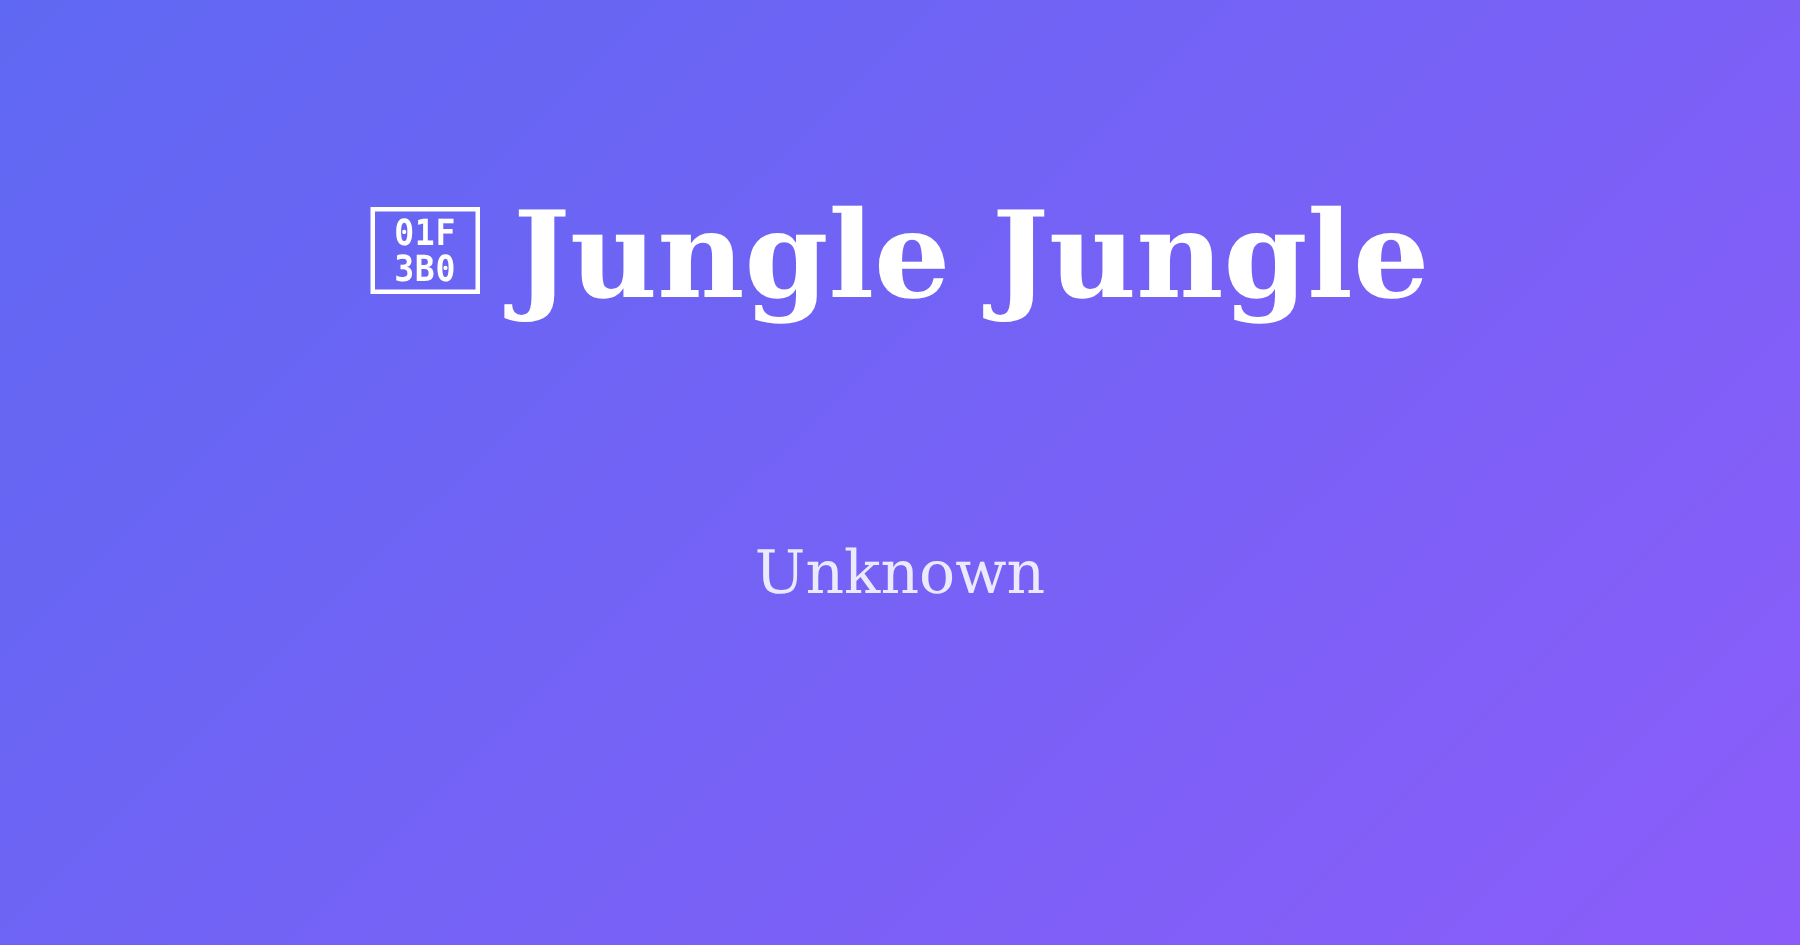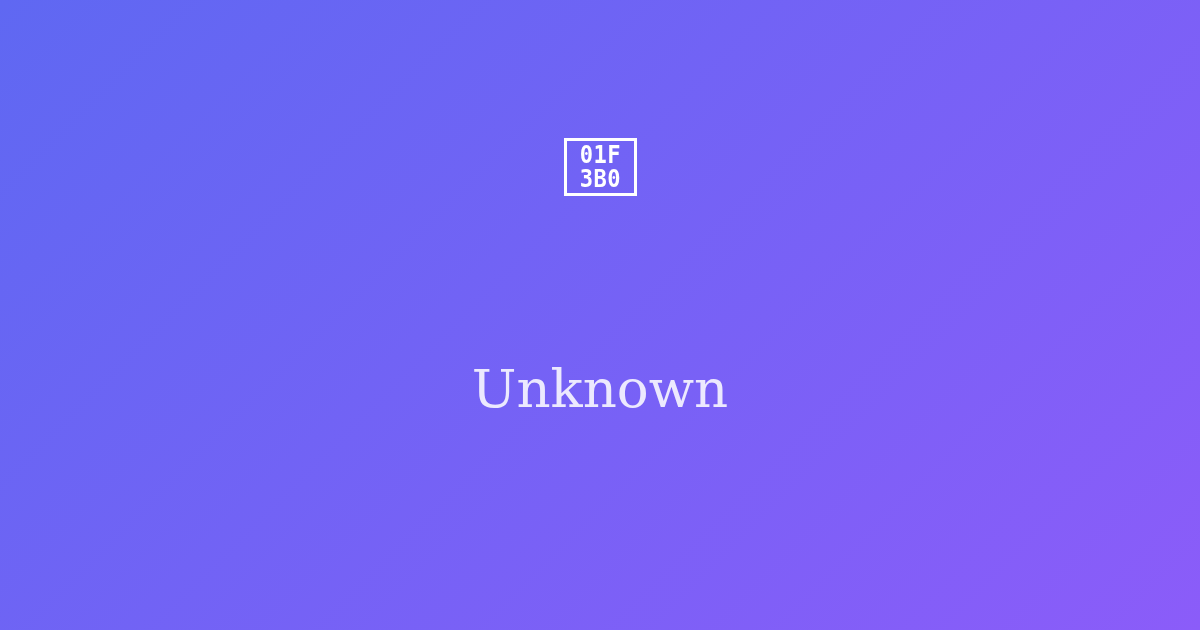--- a/index.html
+++ b/index.html
@@ -80,21 +80,21 @@
   }
 
   
   .subtitle {
     position: absolute;
     top: 360px;
     left: 0;
     width: 1200px;
     text-align: center;
     font-family: "DejaVu Serif", "Liberation Serif", serif;
-    font-size: 53px;
+    font-size: 40px;
     font-weight: normal;
     line-height: 1.1;
     color: rgba(255, 255, 255, 0.86);
   }
 
   
   .meta {
     position: absolute;
     top: 527px;
     left: 0;
@@ -113,19 +113,20 @@
 
 <div id="og-card">
 
   <div class="title-row">
 
     <span class="tofu">
       <span class="tofu-row">01F</span>
       <span class="tofu-row">3B0</span>
     </span>
 
+    <span class="game-title">Jungle Jungle</span>
 
   </div>
 
   <div class="subtitle">Unknown</div>
 
 
 </div>
 
 </body></html>

